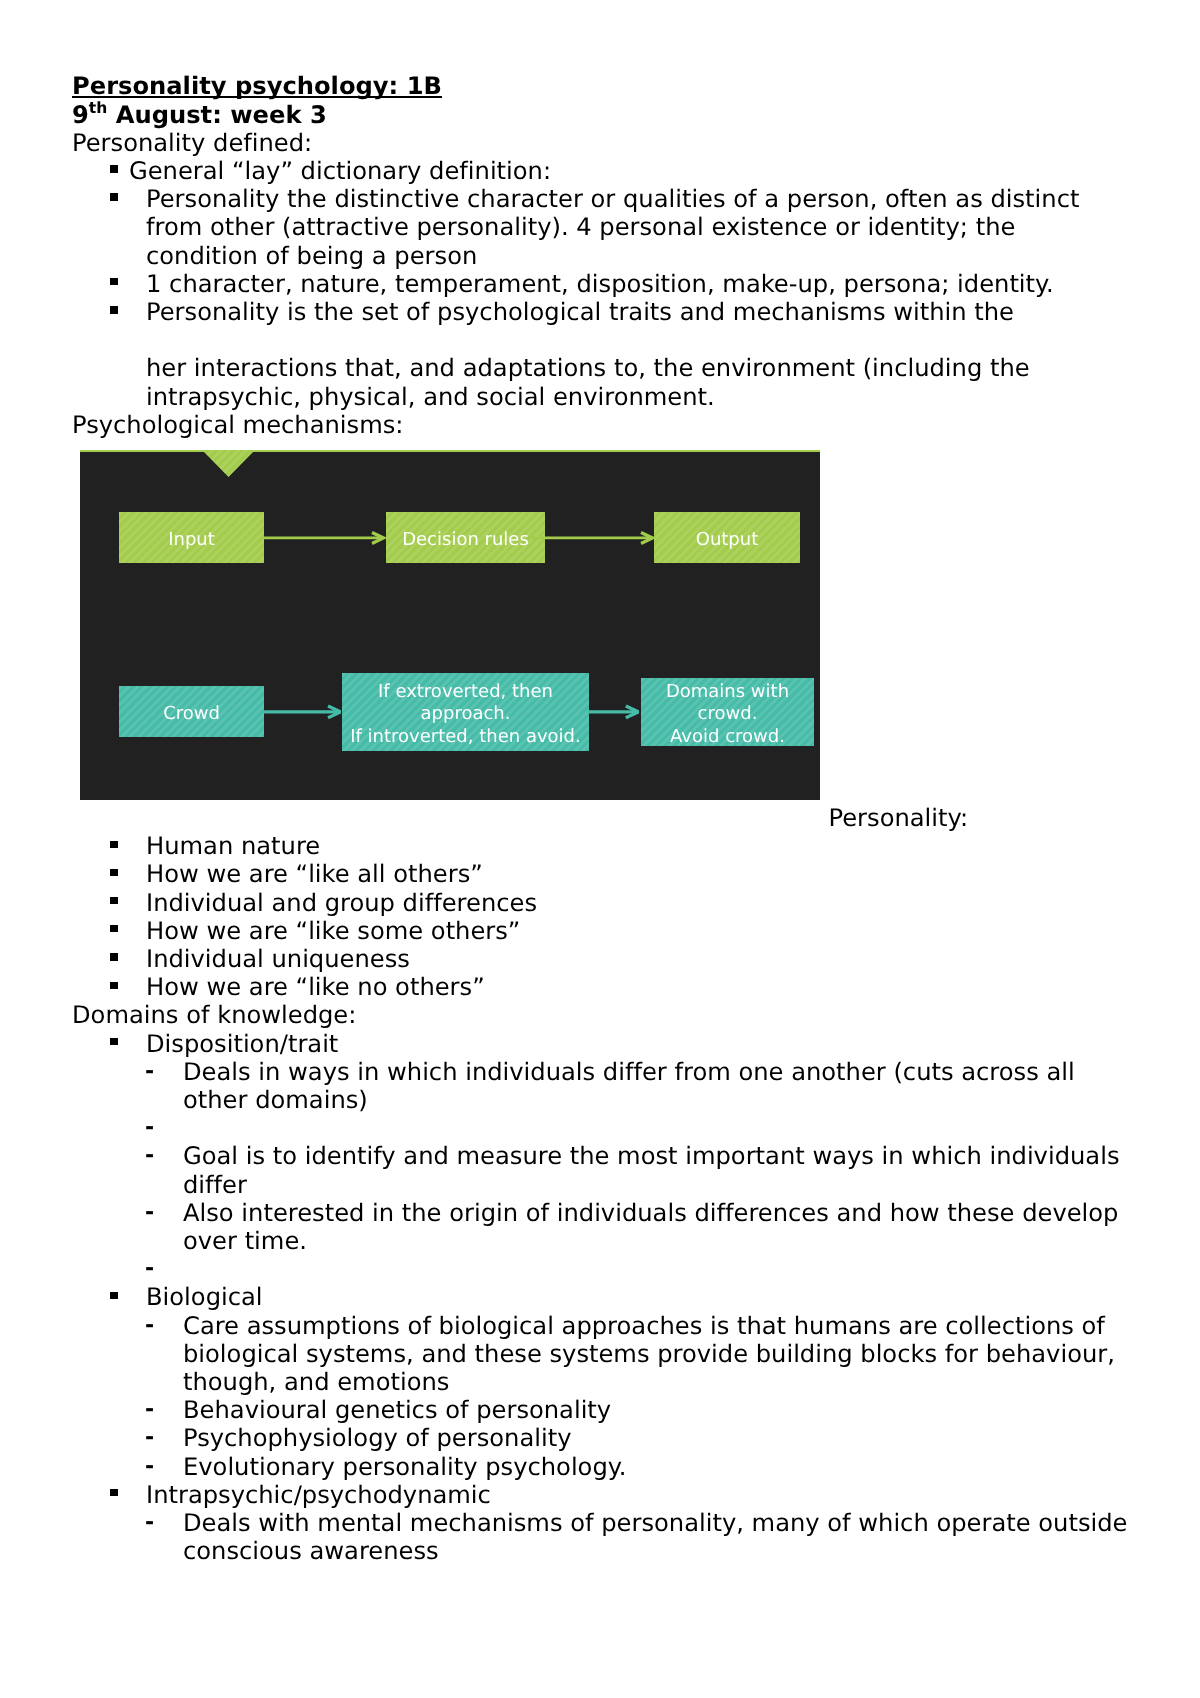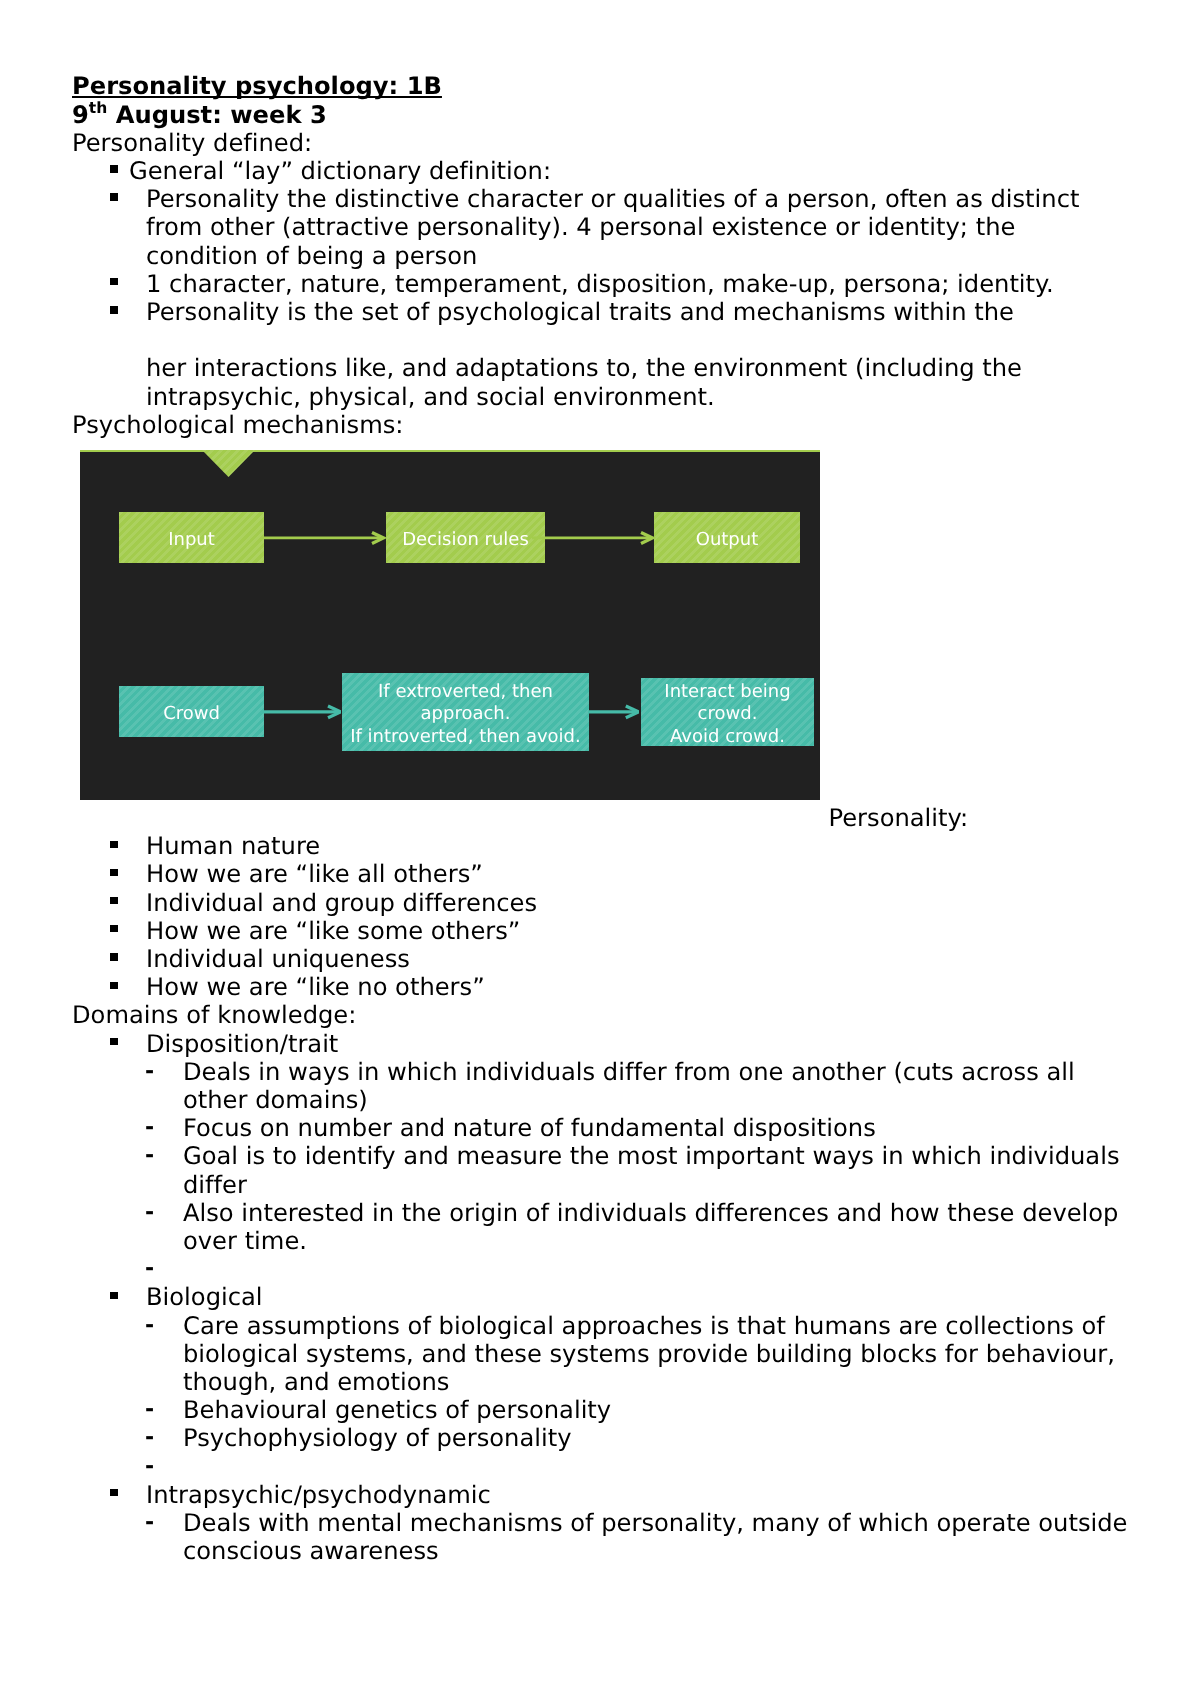--- a/index.html
+++ b/index.html
@@ -53,21 +53,21 @@
   <div class="sq" style="left:110.2px;top:165.2px;"></div>
   <div class="ln" style="left:129px;top:158.9px;">General “lay” dictionary definition:</div>
   <div class="sq" style="left:110.2px;top:193.4px;"></div>
   <div class="ln" style="left:146px;top:187.1px;">Personality the distinctive character or qualities of a person, often as distinct</div>
   <div class="ln" style="left:146px;top:215.3px;">from other (attractive personality). 4 personal existence or identity; the</div>
   <div class="ln" style="left:146px;top:243.5px;">condition of being a person</div>
   <div class="sq" style="left:110.2px;top:278.0px;"></div>
   <div class="ln" style="left:146px;top:271.7px;">1 character, nature, temperament, disposition, make-up, persona; identity.</div>
   <div class="sq" style="left:110.2px;top:306.2px;"></div>
   <div class="ln" style="left:146px;top:299.9px;">Personality is the set of psychological traits and mechanisms within the</div>
-  <div class="ln" style="left:146px;top:356.3px;">her interactions like, and adaptations to, the environment (including the</div>
+  <div class="ln" style="left:146px;top:356.3px;">her interactions that, and adaptations to, the environment (including the</div>
   <div class="ln" style="left:146px;top:384.5px;">intrapsychic, physical, and social environment.</div>
   <div class="ln" style="left:72px;top:412.7px;">Psychological mechanisms:</div>
 
   <div id="diagram" style="background-color: rgb(33, 33, 33);">
     <div class="topbar" style="background-color: rgb(163, 204, 77);"></div>
     <div class="tab hatch" style="background-color: rgb(163, 204, 77);"></div>
 
     <div class="nbox green hatch" style="left: 39px; top: 62px; width: 145px; height: 51px; background-color: rgb(163, 204, 77); color: rgb(255, 255, 255);">Input</div>
     <div class="nbox green hatch" style="left: 306px; top: 62px; width: 159px; height: 51px; background-color: rgb(163, 204, 77); color: rgb(255, 255, 255);">Decision rules</div>
     <div class="nbox green hatch" style="left: 574px; top: 62px; width: 146px; height: 51px; background-color: rgb(163, 204, 77); color: rgb(255, 255, 255);">Output</div>
@@ -82,21 +82,21 @@
       <svg width="124" height="16" viewBox="0 0 124 16">
         <path d="M0 7.9 L117 7.9" stroke="#a3cc4d" stroke-width="2.7" fill="none"></path>
         <path d="M109 2.4 L120.6 7.9 L109 13.4" stroke="#a3cc4d" stroke-width="3.3" fill="none" stroke-linecap="butt" stroke-linejoin="miter"></path>
       </svg>
     </div>
 
     <div class="nbox teal hatch" style="left: 39px; top: 236px; width: 145px; height: 51px; background-color: rgb(70, 187, 168); color: rgb(255, 255, 255);">Crowd</div>
     <div class="nbox teal hatch" style="left: 262px; top: 223px; width: 247px; height: 78px; background-color: rgb(70, 187, 168); color: rgb(255, 255, 255);">If extroverted, then
 approach.
 If introverted, then avoid.</div>
-    <div class="nbox teal hatch" style="left: 561px; top: 228px; width: 173px; height: 68px; background-color: rgb(70, 187, 168); color: rgb(255, 255, 255);">Interact being
+    <div class="nbox teal hatch" style="left: 561px; top: 228px; width: 173px; height: 68px; background-color: rgb(70, 187, 168); color: rgb(255, 255, 255);">Domains with
 crowd.
 Avoid crowd.</div>
 
     <div class="arw" style="left:183px;top:254px;">
       <svg width="78" height="16" viewBox="0 0 78 16">
         <path d="M0 7.9 L74 7.9" stroke="#46bba8" stroke-width="3.2" fill="none"></path>
         <path d="M65 2 L77.8 7.9 L65 13.8" stroke="#46bba8" stroke-width="3.3" fill="none" stroke-linecap="butt" stroke-linejoin="miter"></path>
       </svg>
     </div>
     <div class="arw" style="left:508px;top:254px;">
@@ -123,38 +123,38 @@
   <div class="ln" style="left:146px;top:975.2px;">How we are “like no others”</div>
 
   <div class="ln" style="left:72px;top:1003.4px;">Domains of knowledge:</div>
 
   <div class="sq" style="left:110.2px;top:1037.9px;"></div>
   <div class="ln" style="left:146px;top:1031.6px;">Disposition/trait</div>
   <div class="dsh" style="left:145.1px;top:1060.8px;">-</div>
   <div class="ln" style="left:183px;top:1059.8px;">Deals in ways in which individuals differ from one another (cuts across all</div>
   <div class="ln" style="left:183px;top:1088.0px;">other domains)</div>
   <div class="dsh" style="left:145.1px;top:1117.2px;">-</div>
-  <div class="ln" style="left:183px;top:1116.2px;">Focus on number and nature of fundamental dispositions</div>
   <div class="dsh" style="left:145.1px;top:1145.4px;">-</div>
   <div class="ln" style="left:183px;top:1144.4px;">Goal is to identify and measure the most important ways in which individuals</div>
   <div class="ln" style="left:183px;top:1172.6px;">differ</div>
   <div class="dsh" style="left:145.1px;top:1201.8px;">-</div>
   <div class="ln" style="left:183px;top:1200.8px;">Also interested in the origin of individuals differences and how these develop</div>
   <div class="ln" style="left:183px;top:1229.0px;">over time.</div>
   <div class="dsh" style="left:145.1px;top:1258.2px;">-</div>
   <div class="sq" style="left:110.2px;top:1291.7px;"></div>
   <div class="ln" style="left:146px;top:1285.4px;">Biological</div>
   <div class="dsh" style="left:145.1px;top:1314.6px;">-</div>
   <div class="ln" style="left:183px;top:1313.6px;">Care assumptions of biological approaches is that humans are collections of</div>
   <div class="ln" style="left:183px;top:1341.8px;">biological systems, and these systems provide building blocks for behaviour,</div>
   <div class="ln" style="left:183px;top:1370.0px;">though, and emotions</div>
   <div class="dsh" style="left:145.1px;top:1399.2px;">-</div>
   <div class="ln" style="left:183px;top:1398.2px;">Behavioural genetics of personality</div>
   <div class="dsh" style="left:145.1px;top:1427.4px;">-</div>
   <div class="ln" style="left:183px;top:1426.4px;">Psychophysiology of personality</div>
   <div class="dsh" style="left:145.1px;top:1455.6px;">-</div>
+  <div class="ln" style="left:183px;top:1454.6px;">Evolutionary personality psychology.</div>
   <div class="sq" style="left:110.2px;top:1489.1px;"></div>
   <div class="ln" style="left:146px;top:1482.8px;text-align:right;">Intrapsychic/psychodynamic</div>
   <div class="dsh" style="left:145.1px;top:1512.0px;">-</div>
   <div class="ln" style="left:183px;top:1511.0px;">Deals with mental mechanisms of personality, many of which operate outside</div>
   <div class="ln" style="left:183px;top:1539.2px;">conscious awareness</div>
 
 </div>
 
 </body></html>

